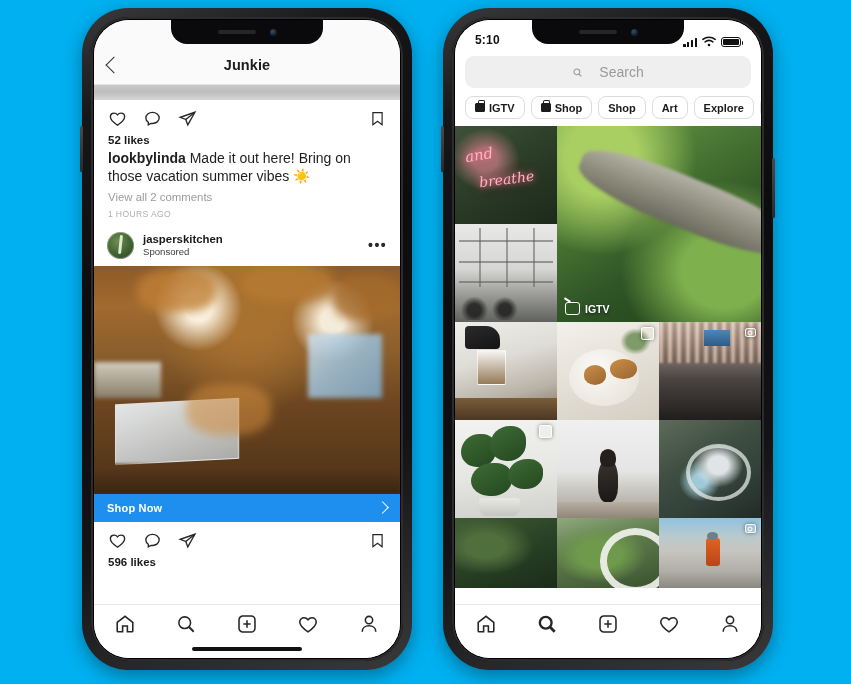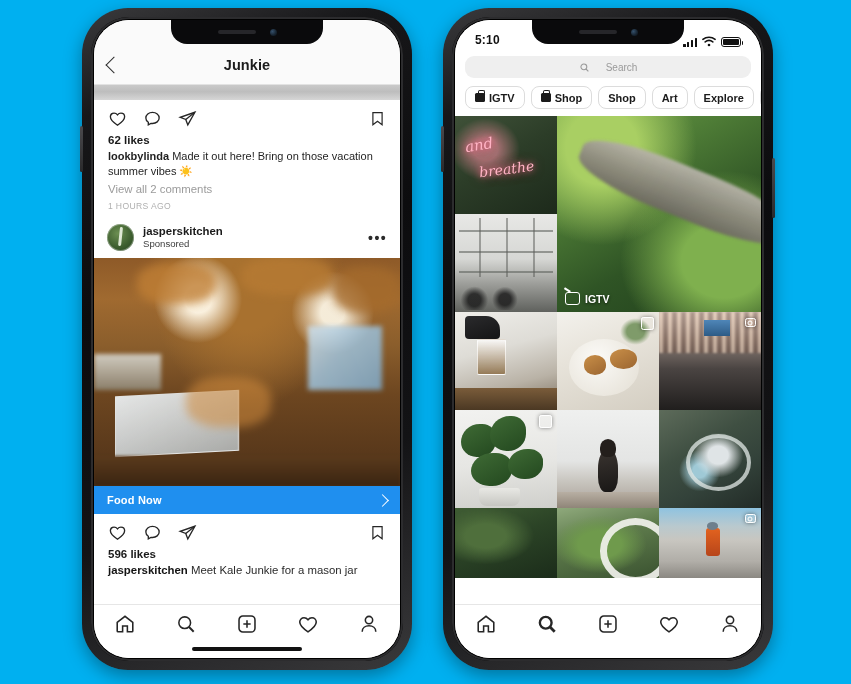--- a/index.html
+++ b/index.html
@@ -38,21 +38,21 @@
     font-size:14.5px;font-weight:700;color:#1c1c1c;letter-spacing:.1px;}
   .backchev{margin-left:14px;width:11px;height:11px;border-left:1.8px solid #2b2b2b;
     border-bottom:1.8px solid #2b2b2b;transform:rotate(45deg);}
   .scrollband{height:15px;background:linear-gradient(180deg,#c9c9c9,#bdbdbd 45%,#d6d6d6 100%);}
 
   .actionrow{display:flex;align-items:center;padding:9px 14px 4px 14px;}
   .actionrow .left{display:flex;gap:16px;align-items:center;}
   .actionrow .sp{flex:1;}
   .ic{stroke:#262626;stroke-width:1.7;fill:none;}
   .likes{font-size:11.5px;font-weight:700;color:#1a1a1a;padding:2px 14px 3px;}
-  .caption{font-size:11px;color:#1f1f1f;padding:0 14px;line-height:1.32;}
+  .caption{font-size:14px;color:#1f1f1f;padding:0 14px;line-height:1.32;}
   .caption b{font-weight:700;}
   .viewcomments{font-size:11.4px;color:#9b9b9b;padding:5px 14px 2px;}
   .ago{font-size:8.6px;color:#b0b0b0;letter-spacing:.35px;padding:4px 14px 7px;}
 
   .posthead{display:flex;align-items:center;padding:6px 13px 7px;gap:9px;}
   .avatar{width:27px;height:27px;border-radius:50%;flex:0 0 auto;
     background:radial-gradient(circle at 40% 35%,#6c8f52 0%,#3f6030 55%,#24401d 100%);
     box-shadow:inset 0 0 0 1px rgba(255,255,255,.35);position:relative;overflow:hidden;}
   .avatar::after{content:"";position:absolute;left:46%;top:12%;width:3px;height:72%;
     background:#dfe8d4;border-radius:2px;transform:rotate(6deg);}
@@ -101,22 +101,22 @@
   .clock{font-size:12px;font-weight:700;color:#111;letter-spacing:.2px;}
   .statusicons{display:flex;align-items:flex-end;gap:5px;}
   .bars{display:flex;align-items:flex-end;gap:1.4px;height:10px;}
   .bars i{width:2.4px;background:#111;border-radius:.5px;display:block;}
   .bat{width:20px;height:10px;border:1.4px solid #111;border-radius:3px;position:relative;
     box-sizing:border-box;background:#111;background-clip:content-box;padding:1px;}
   .bat::after{content:"";position:absolute;right:-3.4px;top:3px;width:1.8px;height:4px;
     background:#111;border-radius:0 1px 1px 0;}
 
   .searchwrap{padding:6px 10px 6px;background:#fff;}
-  .searchfield{height:22px;background:#efefef;border-radius:9px;display:flex;
-    align-items:center;justify-content:center;gap:16px;color:#9a9a9a;font-size:10px;}
+  .searchfield{height:32px;background:#efefef;border-radius:9px;display:flex;
+    align-items:center;justify-content:center;gap:16px;color:#9a9a9a;font-size:14px;}
   .chipsrow{display:flex;gap:6px;padding:2px 10px 7px;background:#fff;overflow:hidden;}
   .chip{border:1px solid #dcdcdc;border-radius:8px;height:21px;display:flex;align-items:center;
     gap:4px;padding:0 9px;font-size:11px;font-weight:700;color:#1b1b1b;
     background:#fff;white-space:nowrap;flex:0 0 auto;}
   .bagicon{width:10px;height:9px;background:#1b1b1b;border-radius:1.5px;position:relative;}
   .bagicon::before{content:"";position:absolute;left:2.5px;top:-3px;width:5px;height:3.5px;
     border:1.4px solid #1b1b1b;border-bottom:none;border-radius:2px 2px 0 0;}
 
   .grid{position:relative;}
   .grow{display:flex;}
@@ -249,21 +249,21 @@
                 <path d="M21.3 4.1 2.8 10.6l7 2.6 2.6 6.9z"></path>
                 <path d="M21.3 4.1 9.8 13.2"></path>
               </svg>
           </div>
           <div class="sp"></div>
           <svg width="17" height="19" viewBox="0 0 24 24" class="ic">
               <path d="M5.5 3.8h13v17l-6.5-5-6.5 5z"></path>
             </svg>
         </div>
 
-        <div class="likes">62 likes</div>
+        <div class="likes">52 likes</div>
         <div class="caption"><b>lookbylinda</b><span> Made it out here! Bring on those vacation summer vibes ☀️</span></div>
         <div class="viewcomments">View all 2 comments</div>
         <div class="ago">1 HOURS AGO</div>
 
         <div class="posthead">
           <div class="avatar"></div>
           <div>
             <div class="pname">jasperskitchen</div>
             <div class="psub">Sponsored</div>
           </div>
@@ -275,21 +275,21 @@
           <div class="win"></div>
           <div class="case"></div>
           <div class="counter"></div>
           <div class="blob" style="left:14%;top:2%;width:26%;height:18%;background:#c07f35;opacity:.8;"></div>
           <div class="blob" style="left:48%;top:0%;width:30%;height:16%;background:#b67a33;opacity:.85;"></div>
           <div class="blob" style="left:78%;top:4%;width:22%;height:20%;background:#a56b2c;opacity:.8;"></div>
           <div class="blob" style="left:30%;top:52%;width:28%;height:22%;background:#d08b3d;opacity:.55;"></div>
         </div>
 
         <div class="shopbar">
-          <div class="lbl">Food Now</div>
+          <div class="lbl">Shop Now</div>
           <div class="chev"></div>
         </div>
 
         <div class="actionrow">
           <div class="left">
             <svg width="19" height="19" viewBox="0 0 24 24" class="ic">
                 <path d="M12 20.5C6 16.6 3 13.6 3 9.9 3 7.2 5.1 5.2 7.7 5.2c1.6 0 3.2.8 4.3 2.2 1.1-1.4 2.7-2.2 4.3-2.2 2.6 0 4.7 2 4.7 4.7 0 3.7-3 6.7-9 10.6z"></path>
               </svg>
             <svg width="19" height="19" viewBox="0 0 24 24" class="ic">
                 <path d="M12 4.3c-4.7 0-8.4 3.1-8.4 7 0 2.2 1.2 4.2 3.1 5.5v3.2l3.3-1.9c.6.1 1.3.2 2 .2 4.7 0 8.4-3.1 8.4-7s-3.7-7-8.4-7z"></path>
@@ -299,21 +299,20 @@
                 <path d="M21.3 4.1 9.8 13.2"></path>
               </svg>
           </div>
           <div class="sp"></div>
           <svg width="17" height="19" viewBox="0 0 24 24" class="ic">
               <path d="M5.5 3.8h13v17l-6.5-5-6.5 5z"></path>
             </svg>
         </div>
 
         <div class="likes">596 likes</div>
-        <div class="feedcap"><b>jasperskitchen</b><span> Meet Kale Junkie for a mason jar</span></div>
 
         <div class="tabbar">
           <svg width="22" height="22" viewBox="0 0 24 24" class="ic">
               <path d="M3.5 10.3 12 3.6l8.5 6.7v9.2a.9.9 0 0 1-.9.9h-5v-6.2h-5.2v6.2h-5a.9.9 0 0 1-.9-.9z"></path>
             </svg>
           <svg width="22" height="22" viewBox="0 0 24 24" class="ic">
               <circle cx="10.6" cy="10.6" r="6.4"></circle>
               <path d="M15.3 15.3 20.4 20.4" stroke-width="2.1"></path>
             </svg>
           <svg width="22" height="22" viewBox="0 0 24 24" class="ic">

